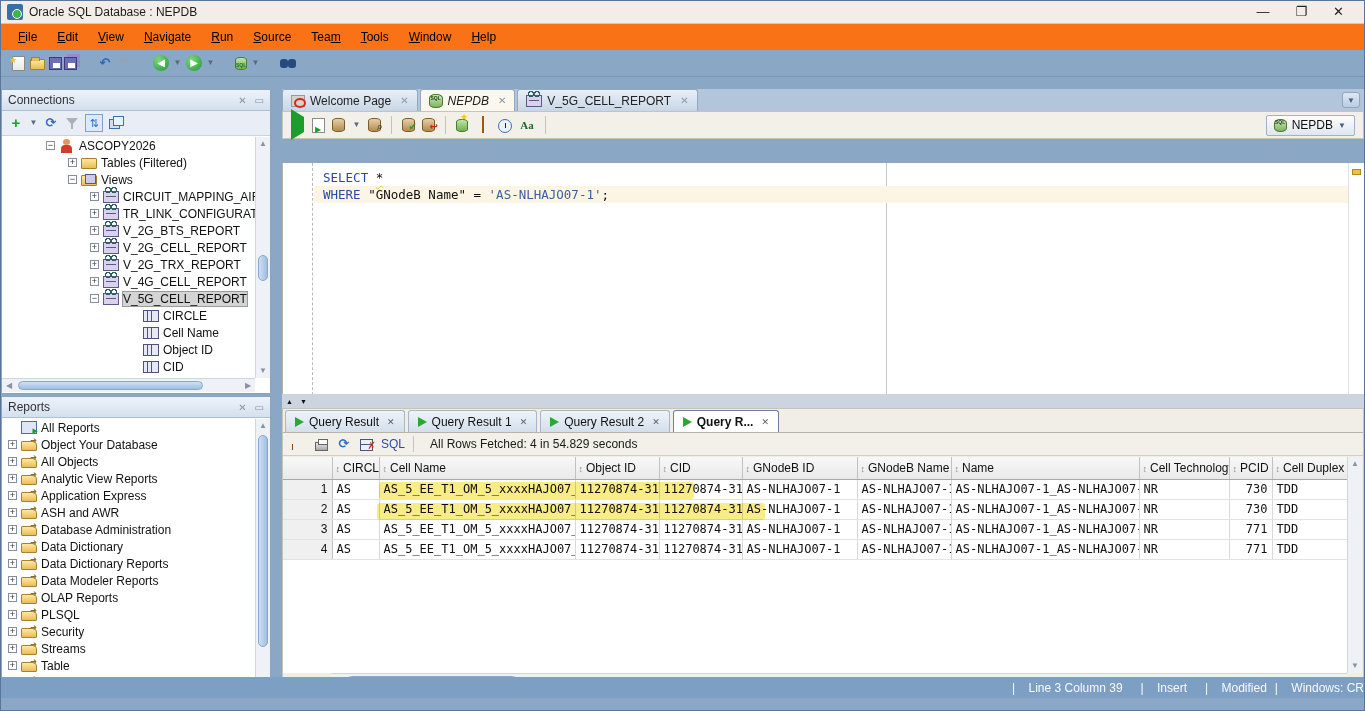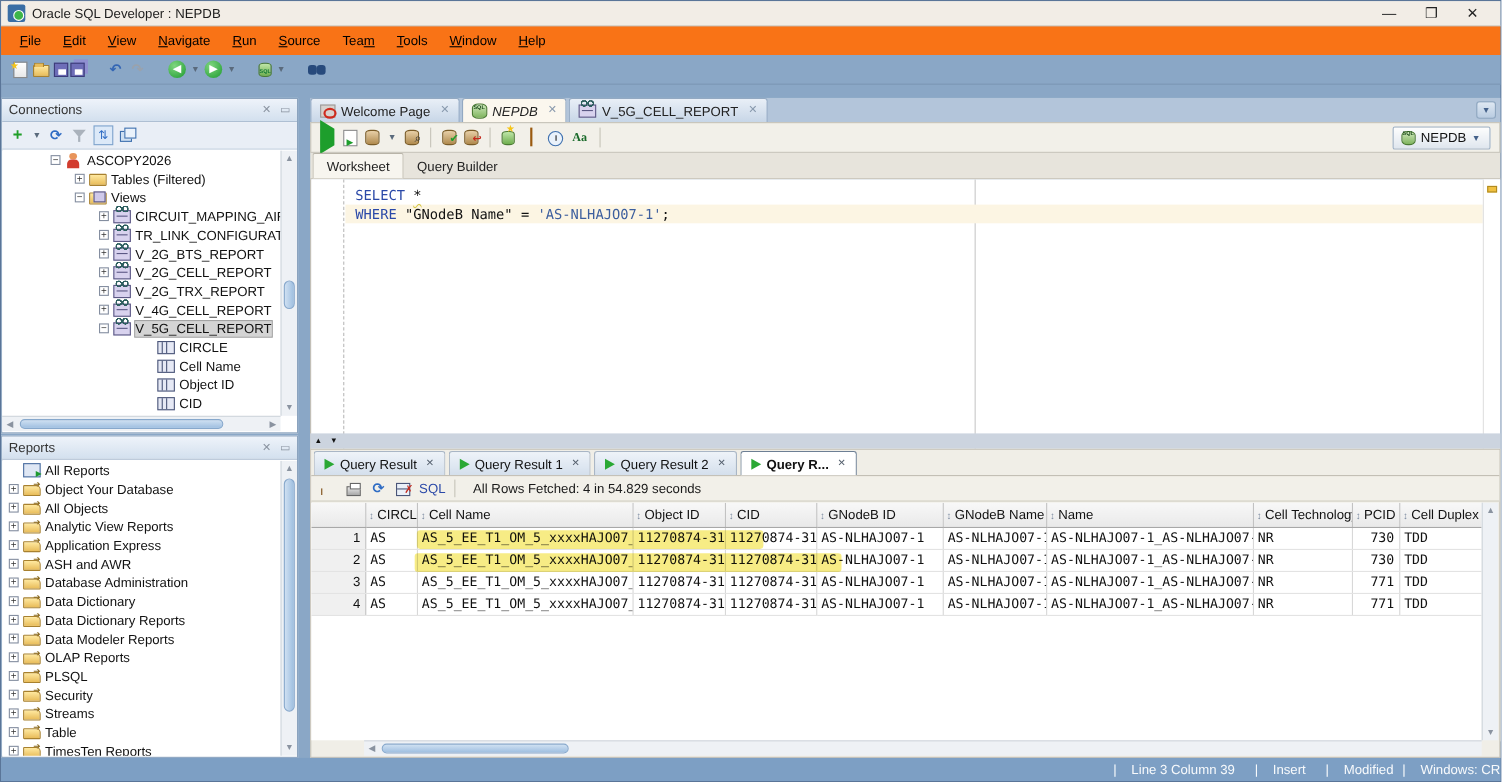--- a/index.html
+++ b/index.html
@@ -176,33 +176,33 @@
   .grid td.num { text-align:right;padding-left:8px; }
   .grid col.c0{width:49px}.grid col.c1{width:47px}.grid col.c2{width:196px}.grid col.c3{width:84px}.grid col.c4{width:83px}.grid col.c5{width:115px}.grid col.c6{width:94px}.grid col.c7{width:188px}.grid col.c8{width:90px}.grid col.c9{width:43px}.grid col.c10{width:80px}
   .hl-mark { position:absolute; background:#f3e13a; opacity:.62; mix-blend-mode:multiply; border-radius:3px; pointer-events:none; }
   .hl-r1 { left:96px; top:25px; width:315px; height:17px; }
   .hl-r2 { left:94px; top:46px; width:388px; height:17px; }
   .res-vscroll { top:48px; bottom:15px; }
   .res-hscroll { left:48px; right:16px; bottom:1px; }
   .hs-arr { position:absolute; top:0; bottom:0; width:14px; color:#8a93a0; font-size:8px; text-align:center; line-height:14px; }
 
   
-  .statusbar { position:absolute; left:0; bottom:0; width:100%; height:21px; background:#7d9fc4; display:flex; align-items:center; justify-content:flex-end; color:#f8fafc; overflow:hidden; }
+  .statusbar { position:absolute; left:0; bottom:12px; width:100%; height:21px; background:#7d9fc4; display:flex; align-items:center; justify-content:flex-end; color:#f8fafc; overflow:hidden; }
   .sb-item { white-space:nowrap; }
   .sb-item::before { content:"|  "; margin:0 10px 0 18px; }
   .sb-item.tight::before { margin-left:8px; }
 </style>
 </head>
 <body>
 
 <div class="app">
 
   <div class="titlebar">
     <span class="i-appicon"></span>
-    <span class="title">Oracle SQL Developer : NEPDB</span>
+    <span class="title">Oracle SQL Database : NEPDB</span>
     <span class="win-controls">
       <span>—</span>
       <span>❐</span>
       <span>✕</span>
     </span>
   </div>
 
   <div class="menubar">
     <span class="menu-item"><span><u>F</u>ile</span></span>
       <span class="menu-item"><span><u>E</u>dit</span></span>
@@ -474,24 +474,20 @@
       <span class="icon i-clock"></span>
       <span class="icon i-case">Aa</span>
       <span class="ws-sep"></span>
       <span class="conn-select">
         <span class="icon i-dbsql" style="width:13px;height:13px;"></span>
         <span>NEPDB</span>
         <span class="dd">▼</span>
       </span>
     </div>
 
-    <div class="wstabs">
-      <span class="wstab active">Worksheet</span>
-      <span class="wstab">Query Builder</span>
-    </div>
 
     <div class="editor">
       <div class="gutter"></div>
       <div class="margin-line"></div>
       <div class="code">
         <div class="code-line"><span class="tok-kw">SELECT</span><span class="tok-p"> </span><span class="tok-star">*</span></div>
           <div class="code-line hl"><span class="tok-kw">WHERE</span><span class="tok-p"> "GNodeB Name" = </span><span class="tok-str">'AS-NLHAJO07-1'</span><span class="tok-p">;</span></div>
       </div>
       <div class="ruler">
         <span class="mark"></span>

